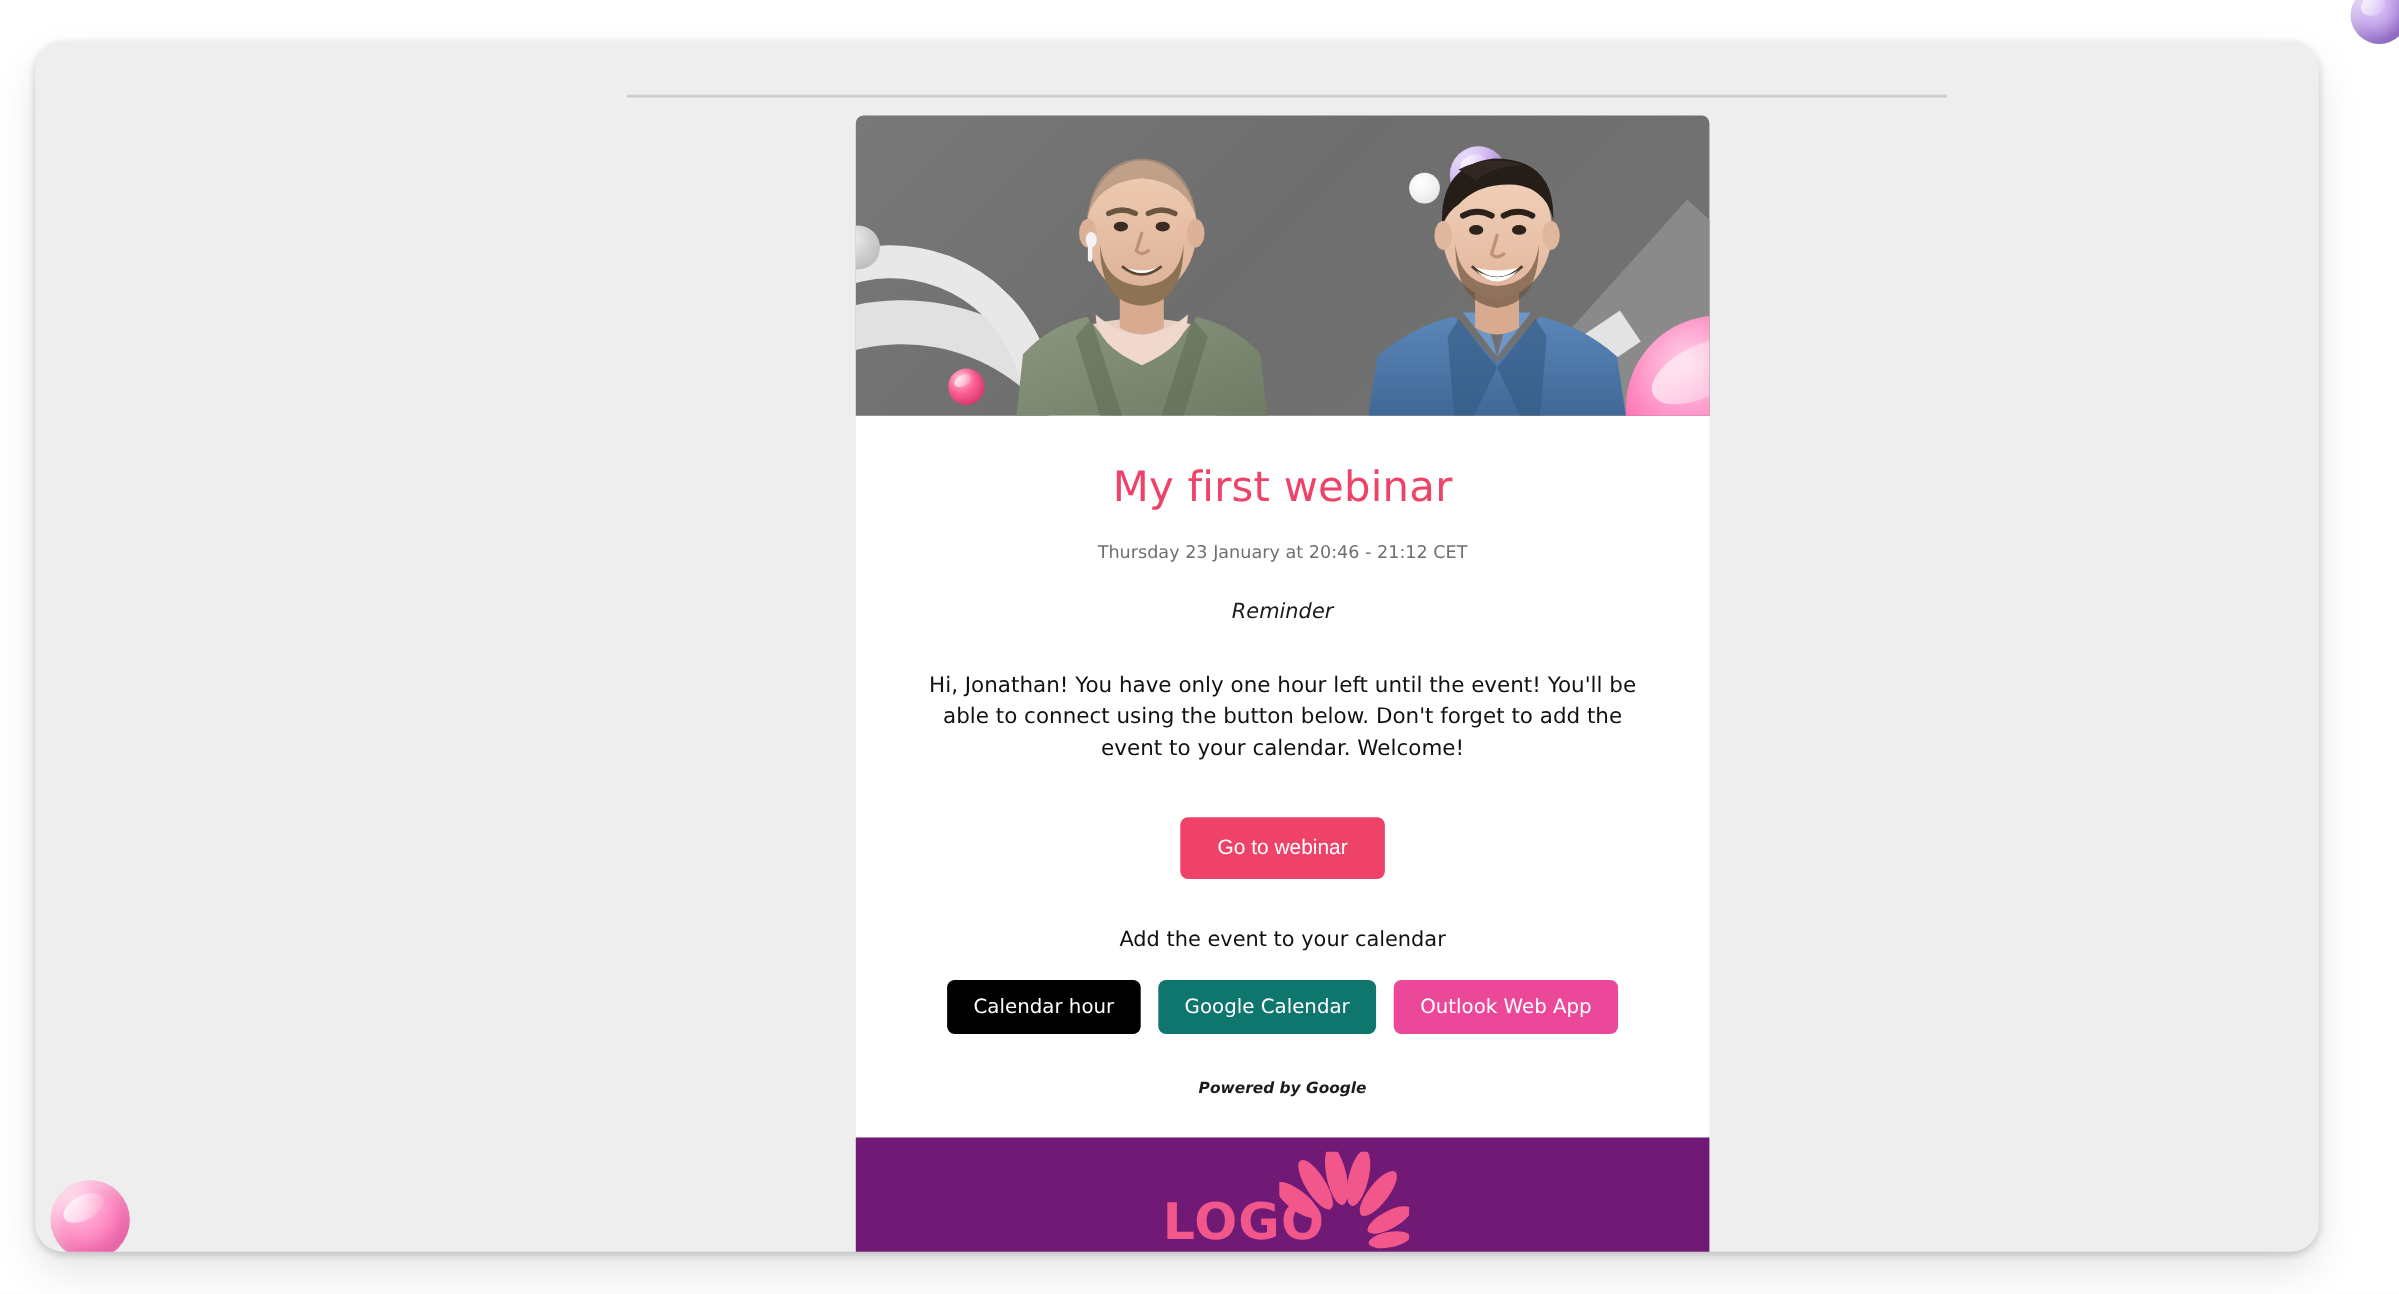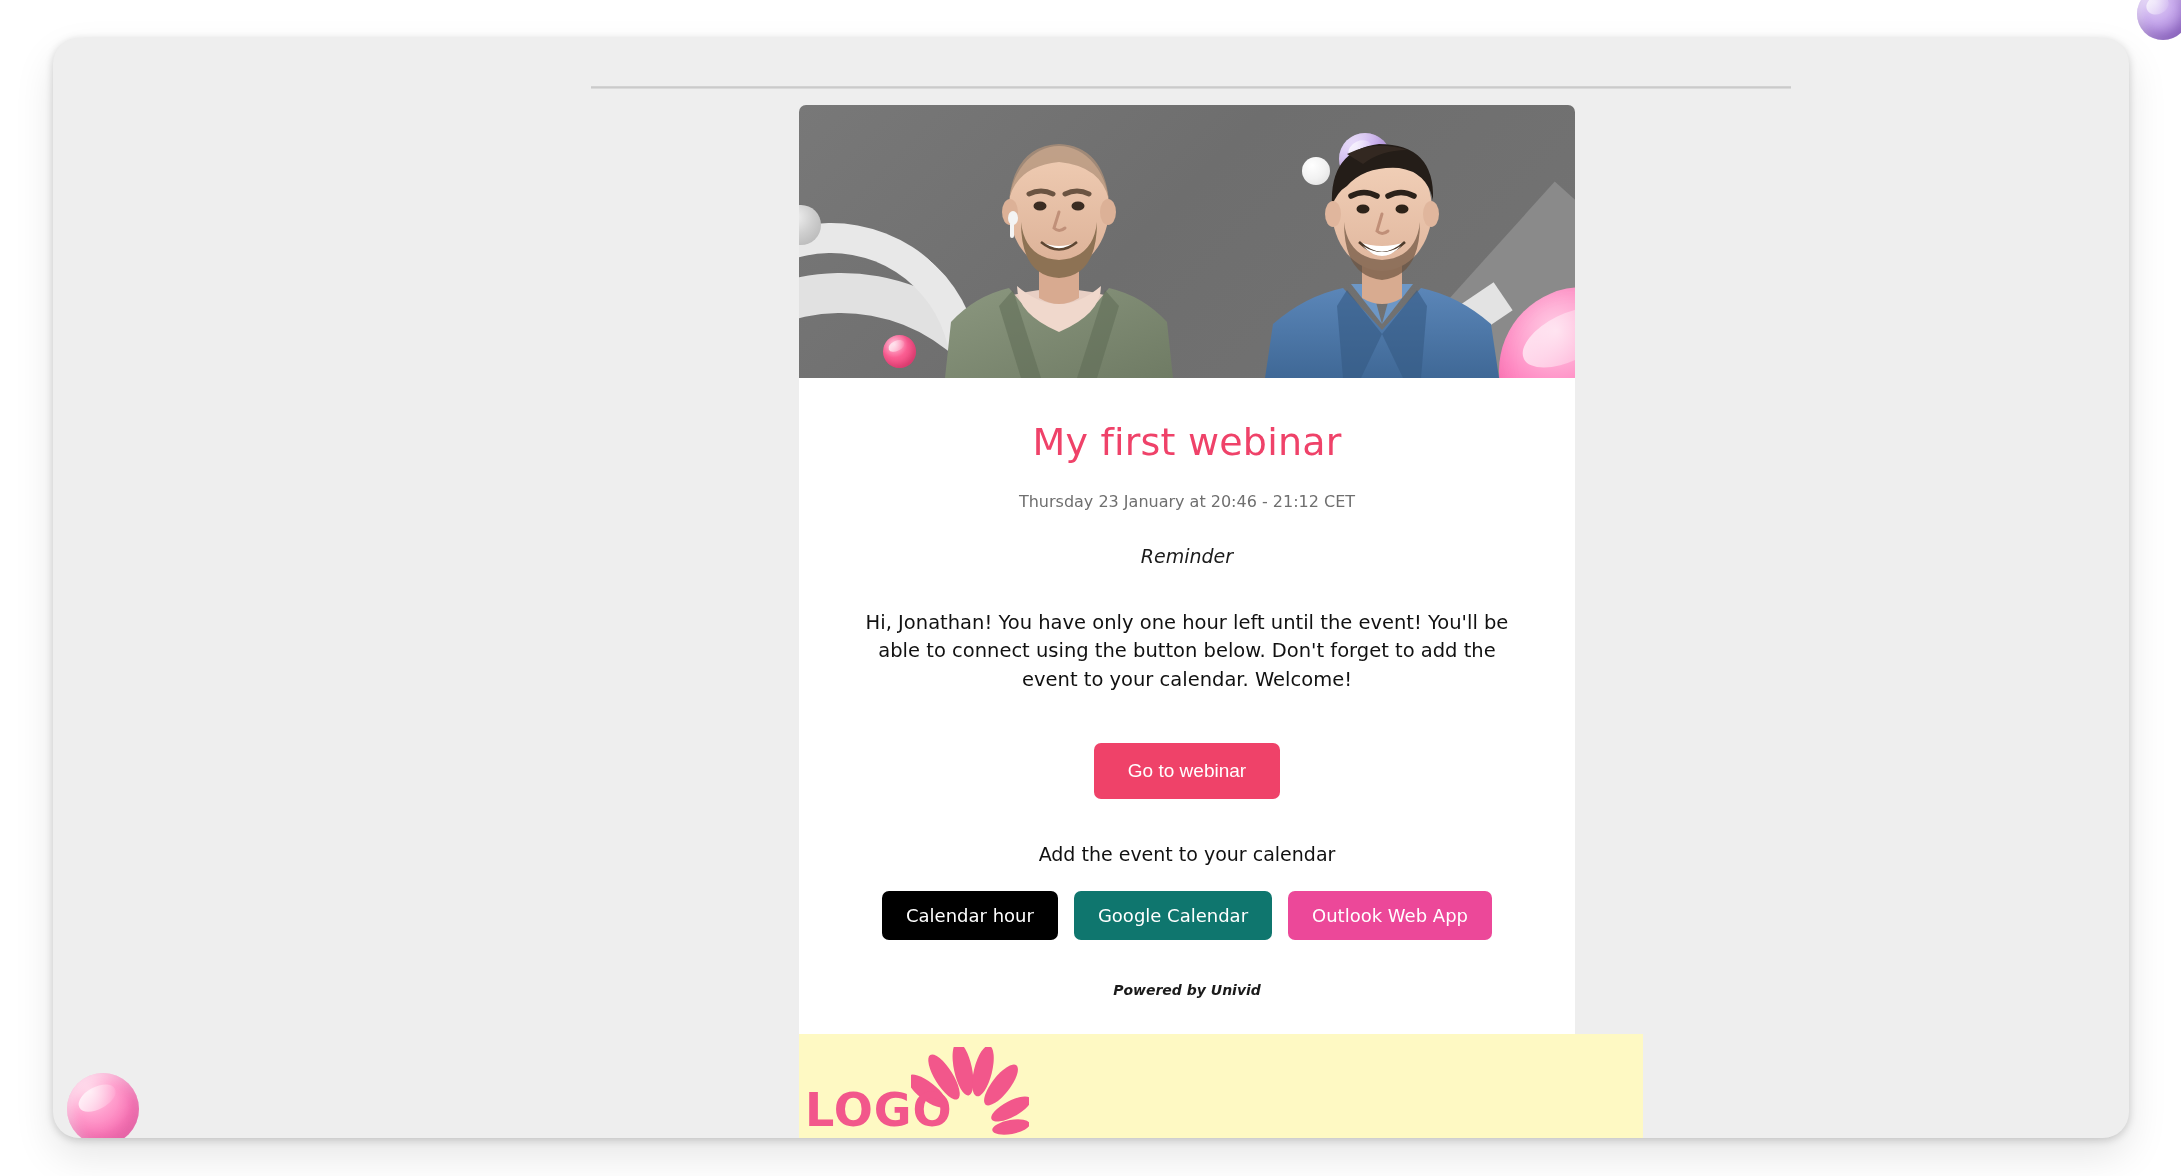--- a/index.html
+++ b/index.html
@@ -7,21 +7,21 @@
     width:2181px; height:1176px;
     background:#ffffff;
     font-family:"DejaVu Sans", sans-serif;
     overflow:hidden;
   }
   #root { position:relative; width:2181px; height:1176px; background:#ffffff; }
 
   
   .app-card {
     position:absolute;
-    left:53px; top:38px;
+    left:32px; top:38px;
     width:2076px; height:1100px;
     background:#eeeeee;
     border-radius:26px;
     box-shadow:0 2px 8px rgba(0,0,0,0.18), 0 18px 40px rgba(0,0,0,0.10);
     overflow:hidden;
   }
   .top-divider {
     position:absolute;
     left:538px; top:48px;
     width:1200px; height:3px;
@@ -235,24 +235,24 @@
   .powered {
     margin-top:42px;
     font-size:14px;
     font-weight:bold;
     font-style:italic;
     color:#1b1b1b;
   }
 
   
   .logo-bar {
-    width:844px; height:125px;
-    background:#fef9c3;
+    width:776px; height:125px;
+    background:#701a75;
     border-radius:0 0 7px 7px;
-    display:flex; align-items:center; justify-content:flex-start;
+    display:flex; align-items:center; justify-content:center;
     position:relative;
   }
   .logo-wrap { position:relative; width:230px; height:100px; }
   .logo-text {
     position:absolute;
     left:6px; bottom:10px;
     color:#f2578b;
     font-size:46px;
     font-weight:bold;
     letter-spacing:1px;
@@ -389,21 +389,21 @@
         <button class="cta">Go to webinar</button>
 
         <div class="cal-label">Add the event to your calendar</div>
 
         <div class="cal-row">
           <button class="cal-btn cal-file">Calendar hour</button>
           <button class="cal-btn cal-google">Google Calendar</button>
           <button class="cal-btn cal-owa">Outlook Web App</button>
         </div>
 
-        <div class="powered">Powered by Univid</div>
+        <div class="powered">Powered by Google</div>
       </div>
 
       <div class="logo-bar">
         <div class="logo-wrap">
           <svg class="petals" viewBox="0 0 118 92">
             <g fill="#f2578b">
               <ellipse cx="16" cy="44" rx="9" ry="24" transform="rotate(-52 16 44)"></ellipse>
               <ellipse cx="33" cy="30" rx="9" ry="26" transform="rotate(-32 33 30)"></ellipse>
               <ellipse cx="52" cy="22" rx="9" ry="27" transform="rotate(-12 52 22)"></ellipse>
               <ellipse cx="72" cy="24" rx="9" ry="26" transform="rotate(14 72 24)"></ellipse>

